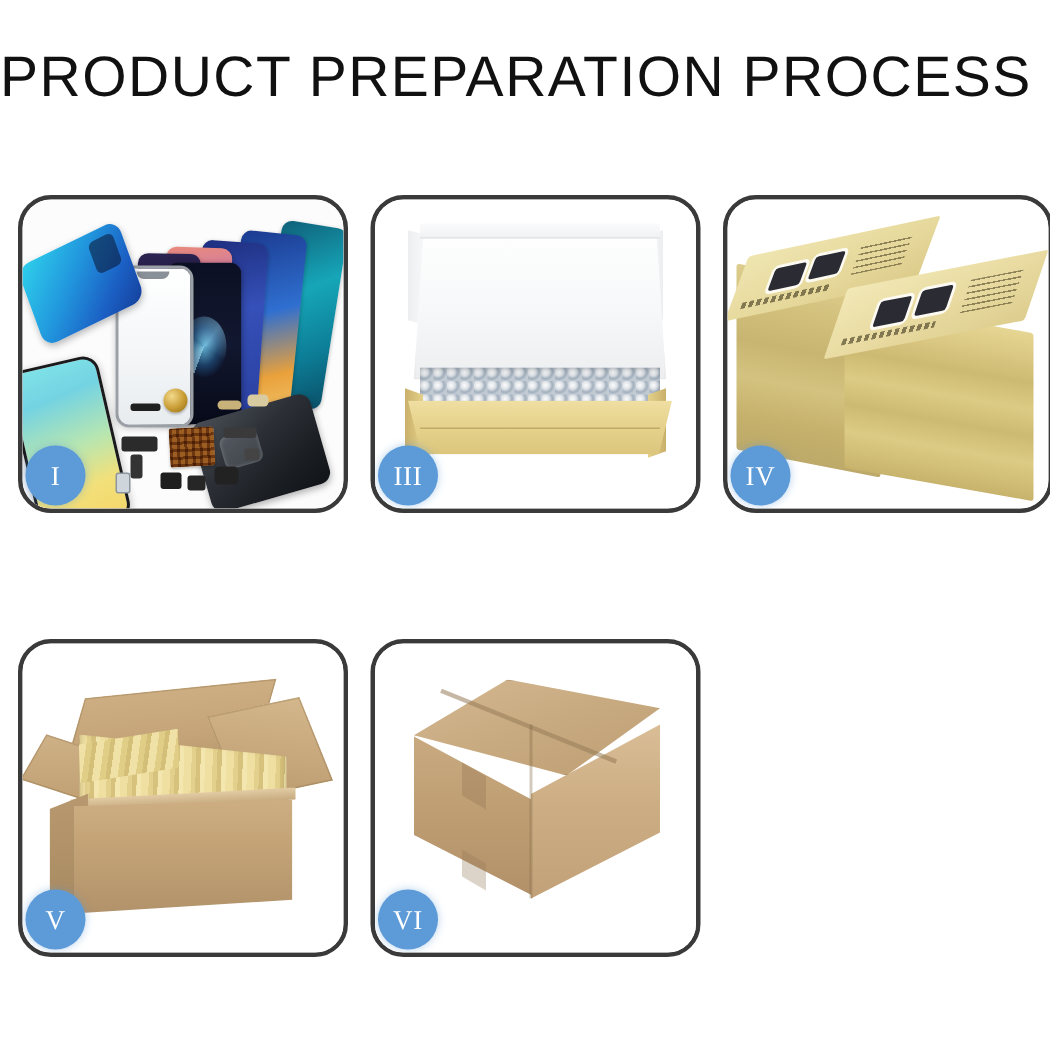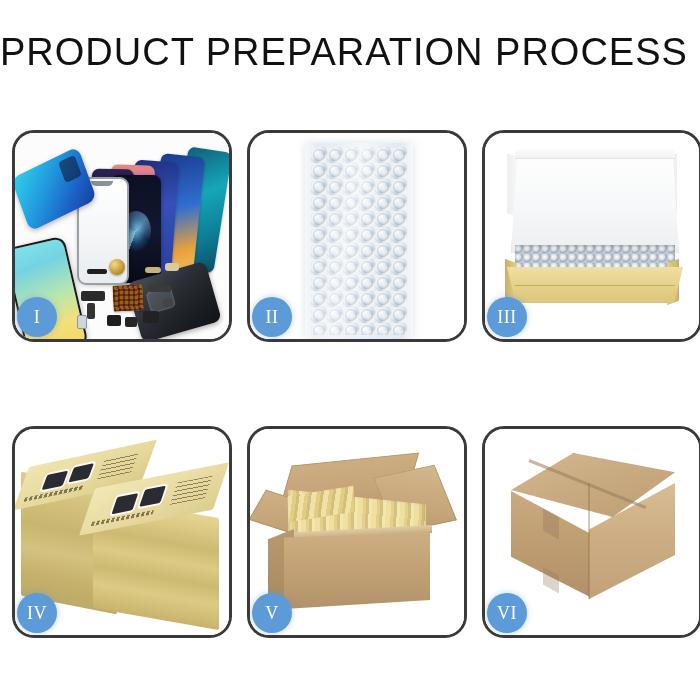--- a/index.html
+++ b/index.html
@@ -502,30 +502,20 @@
         <div class="part flex6"></div>
         <div class="part flex7"></div>
         <div class="part flex8"></div>
         <div class="part flex9"></div>
         <div class="part flex10"></div>
         <div class="part flex11"></div>
       </div>
       <div class="badge">I</div>
     </div>
 
-    <div class="panel">
-      <div class="stage p2">
-        <div class="bw-sleeve">
-          <div class="bw-bubbles"></div>
-          <div class="bw-bubbles2"></div>
-          <div class="bw-sheen"></div>
-        </div>
-      </div>
-      <div class="badge">II</div>
-    </div>
 
     <div class="panel">
       <div class="stage p3">
         <div class="m-lid-tabL"></div>
         <div class="m-lid-tabR"></div>
         <div class="m-lid"></div>
         <div class="m-lid-fold"></div>
         <div class="m-inner"></div>
         <div class="m-sideL"></div>
         <div class="m-sideR"></div>

